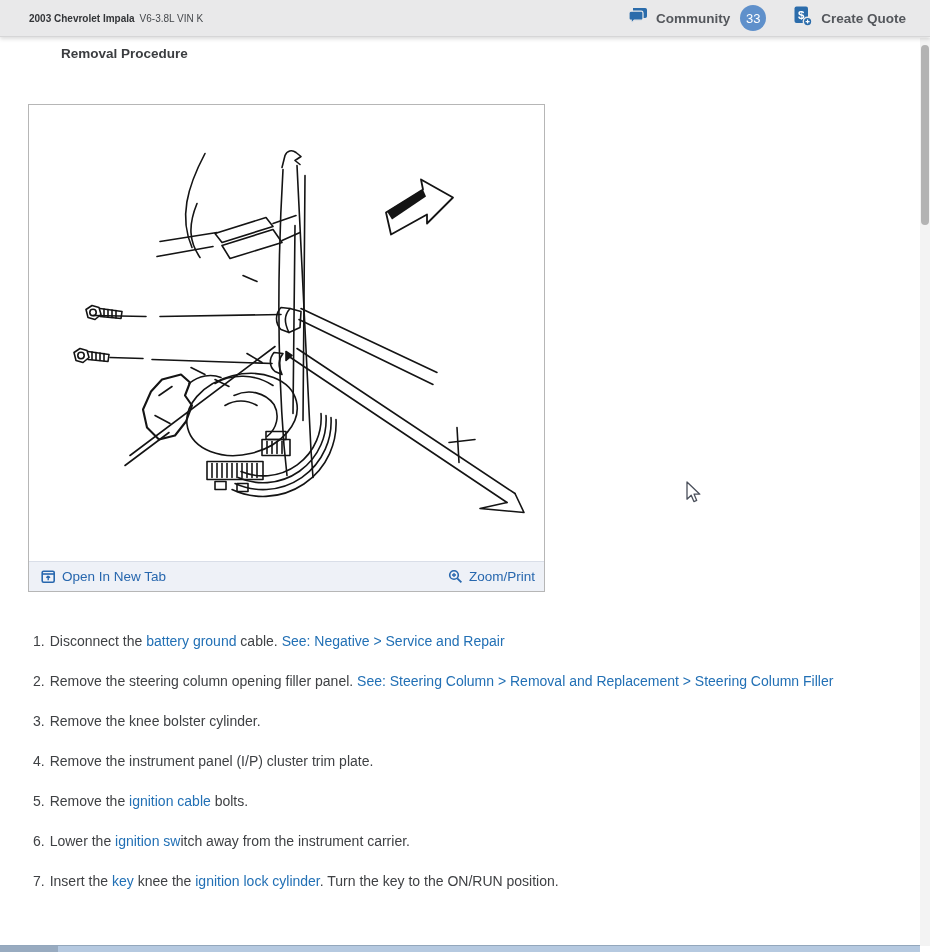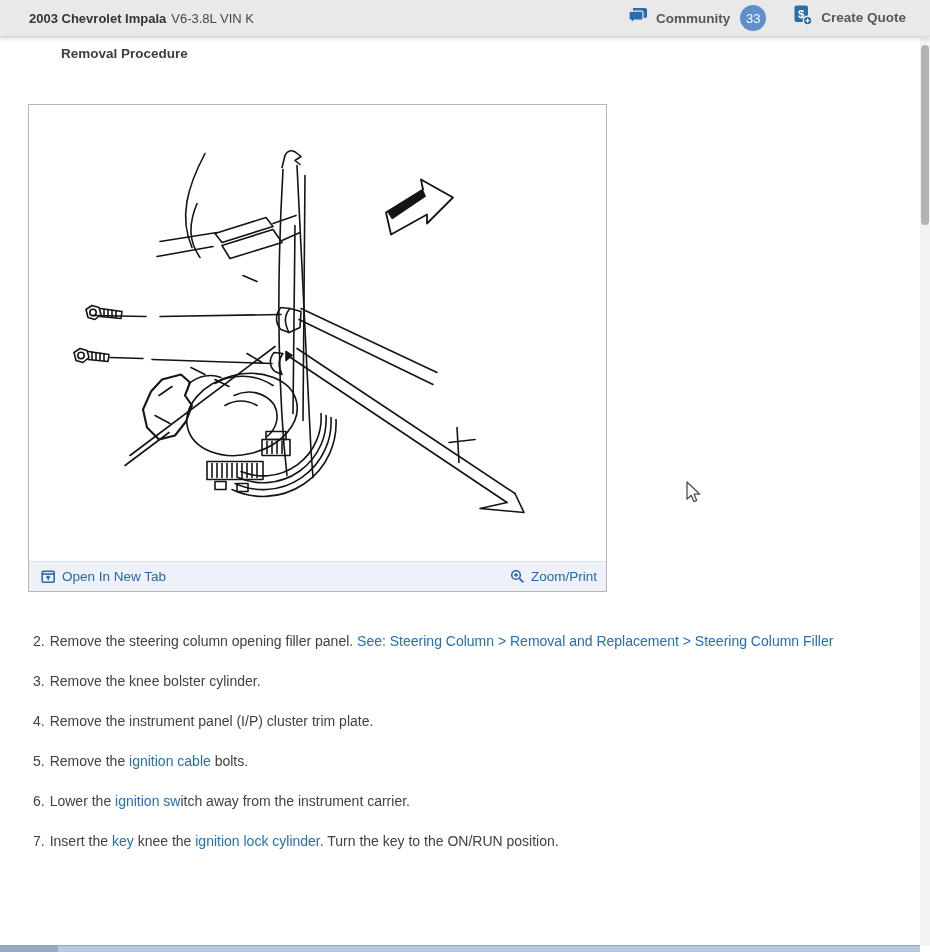--- a/index.html
+++ b/index.html
@@ -8,39 +8,39 @@
     background:#ffffff;font-family:"Liberation Sans",sans-serif;
   }
   
   .header{
     position:absolute;top:0;left:0;right:0;height:37px;
     background:#e9e9ea;border-bottom:1px solid #d6d6d7;
     box-shadow:0 2px 4px rgba(0,0,0,.14);
     display:flex;align-items:center;
     padding:0 24px 0 29px;box-sizing:border-box;z-index:6;
   }
-  .vehicle{font-size:13px;color:#45484c;white-space:nowrap}
+  .vehicle{font-size:10px;color:#45484c;white-space:nowrap}
   .vehicle .bold{font-weight:700;color:#333538;margin-right:5px}
-  .header-right{margin-left:auto;display:flex;align-items:flex-start}
+  .header-right{margin-left:auto;display:flex;align-items:flex-end}
   .hbtn{display:flex;align-items:center;gap:8px;cursor:pointer}
   .hbtn-label{font-size:13.5px;font-weight:700;color:#54575c}
   .count-badge{
     width:26px;height:26px;border-radius:50%;background:#5f90cb;
     color:#fff;font-size:13px;font-weight:400;
     display:flex;align-items:center;justify-content:center;margin-left:2px;
   }
   .quote-btn{margin-left:26px}
   
   .page-heading{
     position:absolute;top:46px;left:29px;
     font-size:13.5px;font-weight:700;color:#3b3d40;padding-left:32px;
   }
   
   .figure{
-    position:absolute;top:104px;left:28px;width:579px;height:488px;
+    position:absolute;top:104px;left:28px;width:517px;height:488px;
     border:1px solid #b6b6b6;box-sizing:border-box;background:#fff;
   }
   .figure-canvas{width:515px;height:456px;display:block}
   .figure-footer{
     position:absolute;bottom:0;left:0;right:0;height:30px;
     background:#eef1f7;border-top:1px solid #d9dee8;
     display:flex;align-items:center;justify-content:space-between;
     padding:0 9px 0 12px;box-sizing:border-box;
   }
   .fig-link{display:flex;align-items:center;gap:6px;color:#2767ae;font-size:13.5px;cursor:pointer;white-space:nowrap}
@@ -219,20 +219,23 @@
         <path d="M6,4 V8 M4,6 H8" stroke="#2767ae" stroke-width="1.3"></path>
         <path d="M9.3,9.3 L13.4,13.4" stroke="#2767ae" stroke-width="1.8"></path>
       </svg>
       <span>Zoom/Print</span>
     </div>
   </div>
 </div>
 
 <div class="steps">
     <div class="step">
+      <div class="step-line"><span class="num">1.</span><span>Disconnect the </span><a class="lnk" href="#">battery ground</a><span> cable. </span><a class="lnk" href="#">See: Negative &gt; Service and Repair</a></div>
+    </div>
+    <div class="step">
       <div class="step-line"><span class="num">2.</span><span>Remove the steering column opening filler panel. </span><a class="lnk" href="#">See: Steering Column &gt; Removal and Replacement &gt; Steering Column Filler</a></div>
     </div>
     <div class="step">
       <div class="step-line"><span class="num">3.</span><span>Remove the knee bolster cylinder.</span></div>
     </div>
     <div class="step">
       <div class="step-line"><span class="num">4.</span><span>Remove the instrument panel (I/P) cluster trim plate.</span></div>
     </div>
     <div class="step">
       <div class="step-line"><span class="num">5.</span><span>Remove the </span><a class="lnk" href="#">ignition cable</a><span> bolts.</span></div>

